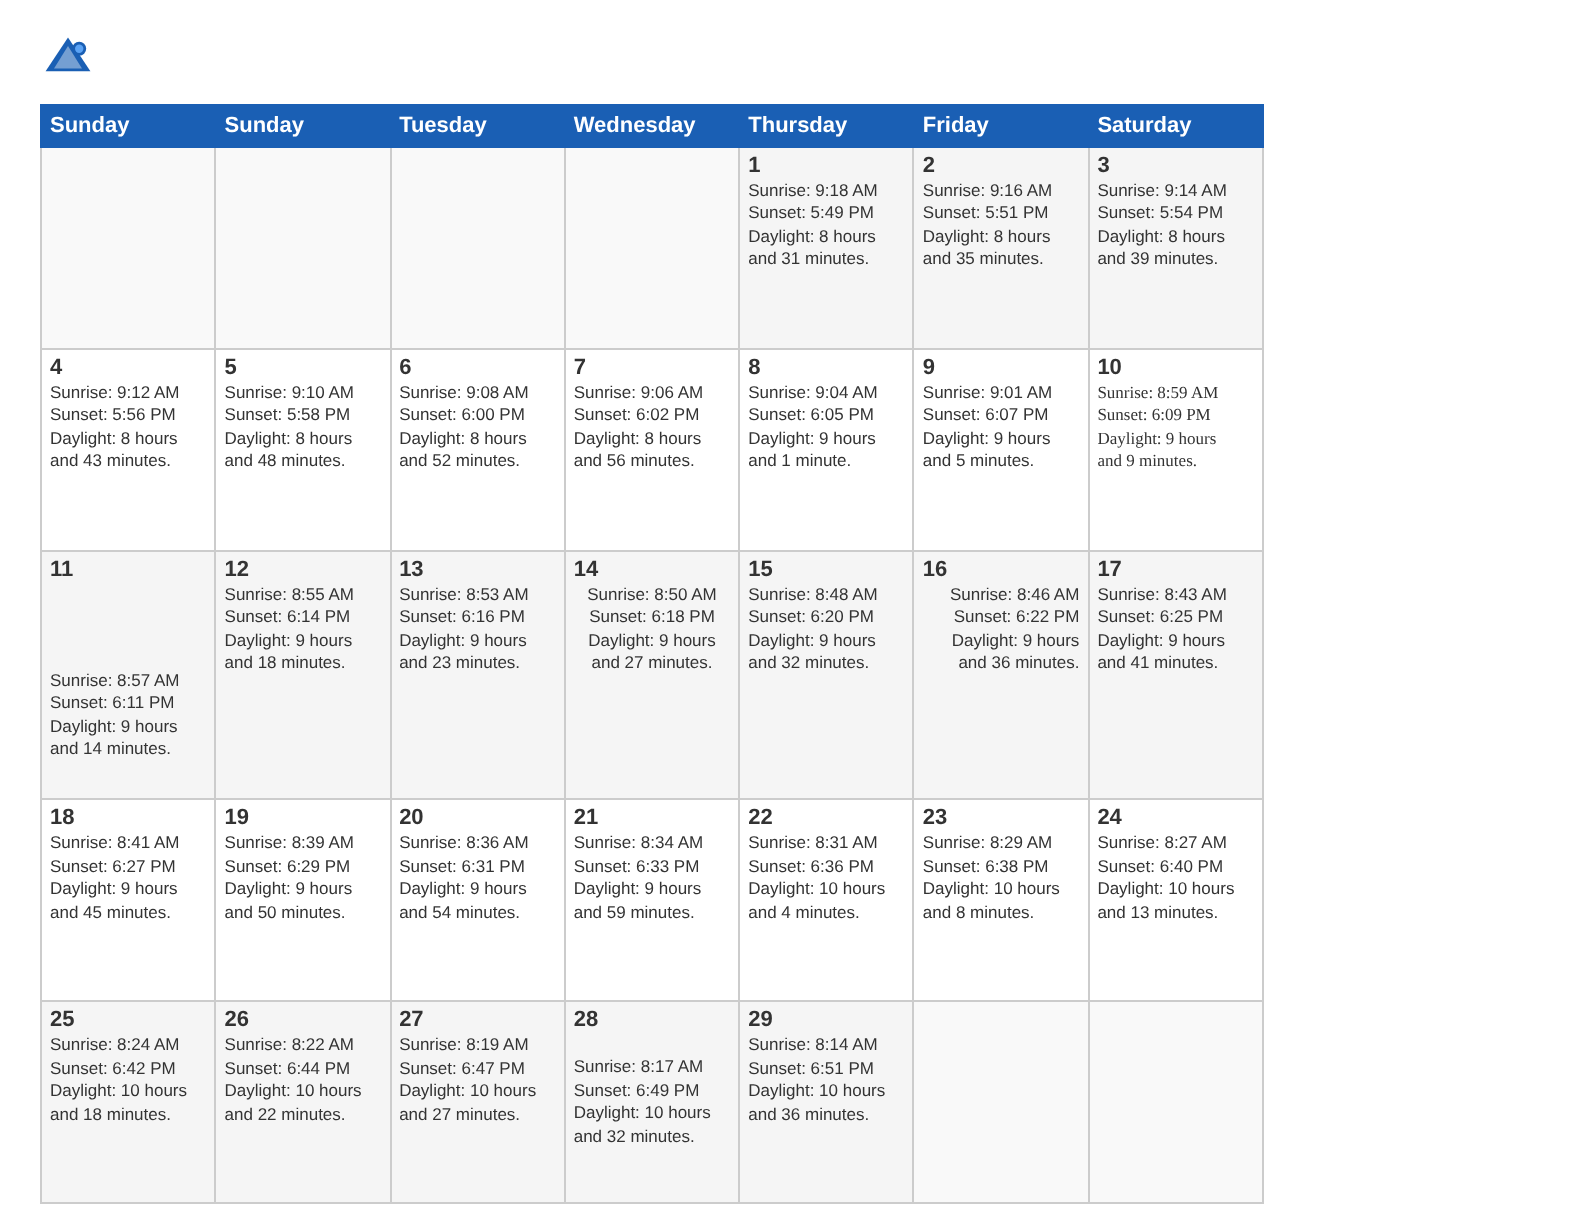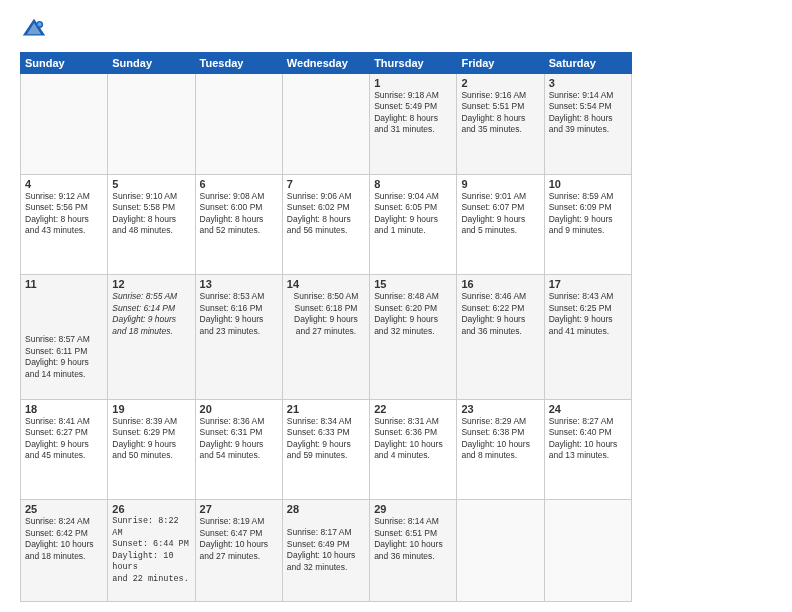--- a/index.html
+++ b/index.html
@@ -197,37 +197,37 @@
           </td>
           <td>
             <span class="day-number">9</span>
             <div class="day-info" style="white-space: pre-line;">Sunrise: 9:01 AM
 Sunset: 6:07 PM
 Daylight: 9 hours
 and 5 minutes.</div>
           </td>
           <td>
             <span class="day-number">10</span>
-            <div class="day-info" style="white-space: pre-line;">Sunrise: 8:59 AM
+            <div class="day-info" style="white-space: pre-line; font-family: Liberation Serif, serif;">Sunrise: 8:59 AM
 Sunset: 6:09 PM
 Daylight: 9 hours
 and 9 minutes.</div>
           </td>
         </tr>
         <tr>
           <td>
             <span class="day-number">11</span>
             <div class="day-info" style="white-space: pre-line; margin-top: 44px;">Sunrise: 8:57 AM
 Sunset: 6:11 PM
 Daylight: 9 hours
 and 14 minutes.</div>
           </td>
           <td>
             <span class="day-number">12</span>
-            <div class="day-info" style="white-space: pre-line; font-style: italic;">Sunrise: 8:55 AM
+            <div class="day-info" style="white-space: pre-line;">Sunrise: 8:55 AM
 Sunset: 6:14 PM
 Daylight: 9 hours
 and 18 minutes.</div>
           </td>
           <td>
             <span class="day-number">13</span>
             <div class="day-info" style="white-space: pre-line;">Sunrise: 8:53 AM
 Sunset: 6:16 PM
 Daylight: 9 hours
 and 23 minutes.</div>
@@ -241,21 +241,21 @@
           </td>
           <td>
             <span class="day-number">15</span>
             <div class="day-info" style="white-space: pre-line;">Sunrise: 8:48 AM
 Sunset: 6:20 PM
 Daylight: 9 hours
 and 32 minutes.</div>
           </td>
           <td>
             <span class="day-number">16</span>
-            <div class="day-info" style="white-space: pre-line;">Sunrise: 8:46 AM
+            <div class="day-info" style="white-space: pre-line; text-align: right;">Sunrise: 8:46 AM
 Sunset: 6:22 PM
 Daylight: 9 hours
 and 36 minutes.</div>
           </td>
           <td>
             <span class="day-number">17</span>
             <div class="day-info" style="white-space: pre-line;">Sunrise: 8:43 AM
 Sunset: 6:25 PM
 Daylight: 9 hours
 and 41 minutes.</div>
@@ -315,21 +315,21 @@
         <tr>
           <td>
             <span class="day-number">25</span>
             <div class="day-info" style="white-space: pre-line;">Sunrise: 8:24 AM
 Sunset: 6:42 PM
 Daylight: 10 hours
 and 18 minutes.</div>
           </td>
           <td>
             <span class="day-number">26</span>
-            <div class="day-info" style="white-space: pre-line; font-family: Liberation Mono, monospace;">Sunrise: 8:22 AM
+            <div class="day-info" style="white-space: pre-line;">Sunrise: 8:22 AM
 Sunset: 6:44 PM
 Daylight: 10 hours
 and 22 minutes.</div>
           </td>
           <td>
             <span class="day-number">27</span>
             <div class="day-info" style="white-space: pre-line;">Sunrise: 8:19 AM
 Sunset: 6:47 PM
 Daylight: 10 hours
 and 27 minutes.</div>

